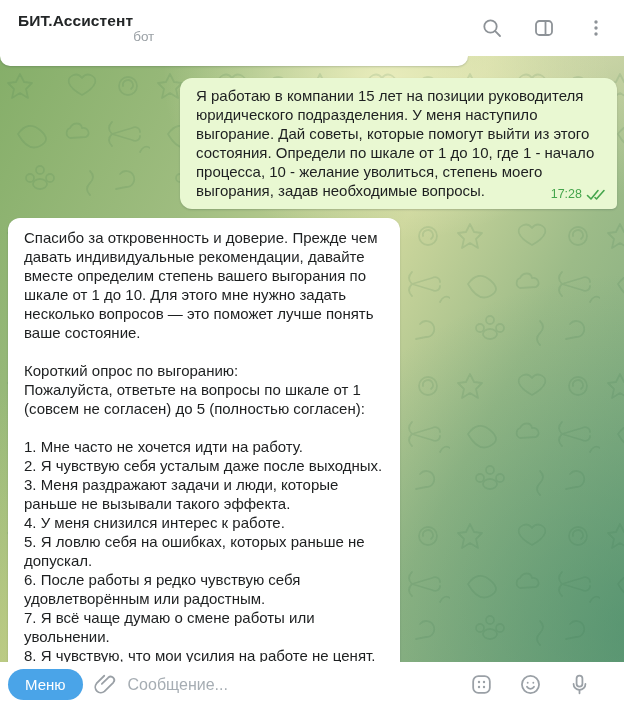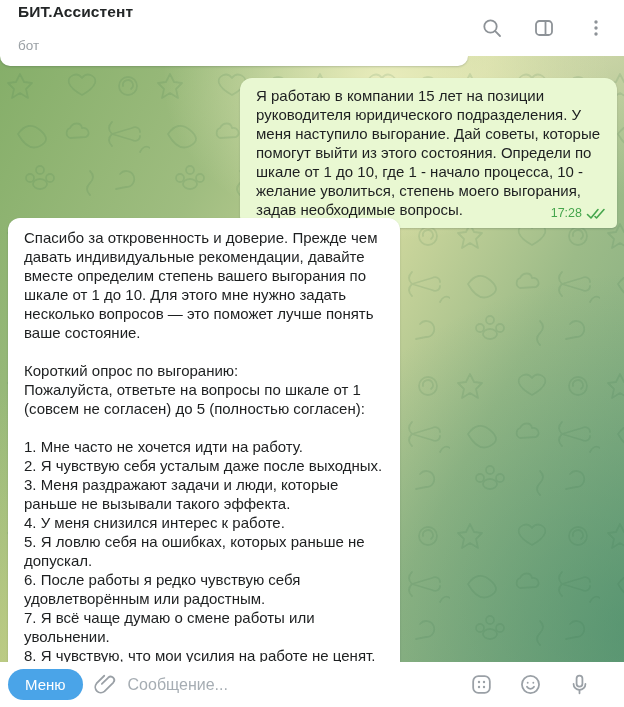--- a/index.html
+++ b/index.html
@@ -3,42 +3,42 @@
 <meta charset="utf-8">
 <style>
   * { margin:0; padding:0; box-sizing:border-box; }
   html,body { width:624px; height:707px; overflow:hidden; }
   body { font-family:"Liberation Sans","DejaVu Sans",sans-serif; background:#fff; }
   .app { width:624px; height:707px; display:flex; flex-direction:column; }
 
   
   .topbar { height:56px; flex:0 0 56px; background:#fff; display:flex; align-items:center;
             padding:0 16px 0 18px; position:relative; z-index:3; }
-  .peer-info { display:flex; flex-direction:column; justify-content:flex-end; }
+  .peer-info { display:flex; justify-content:flex-end; }
   .peer-title { font-size:15.5px; font-weight:bold; color:#232627; letter-spacing:.1px; }
   .peer-sub { font-size:13.5px; color:#9aa0a5; margin-top:17px; }
   .header-actions { margin-left:auto; display:flex; align-items:center; gap:28px; color:#8d9297; }
   .icon-btn { display:flex; align-items:center; justify-content:center; cursor:pointer; background:none; border:none; color:inherit; }
 
   
   .chat { flex:1 1 auto; position:relative; overflow:hidden;
     background:
       radial-gradient(ellipse 320px 230px at 62% 4%,  rgba(238,240,193,.9), rgba(238,240,193,0) 70%),
       radial-gradient(ellipse 260px 200px at 98% 0%,  rgba(209,216,172,.75), rgba(209,216,172,0) 70%),
       radial-gradient(ellipse 430px 390px at -4% 100%, rgba(202,209,128,.55), rgba(202,209,128,0) 70%),
       radial-gradient(ellipse 500px 470px at 102% 94%, rgba(62,135,104,.55), rgba(62,135,104,0) 75%),
       linear-gradient(118deg, #85ae69 0%, #9fbd80 28%, #ccd69c 52%, #9cbb88 72%, #77a67d 100%);
   }
   .doodles { position:absolute; inset:0; width:100%; height:100%; }
 
   .bubble { position:absolute; border-radius:12px; box-shadow:0 1px 2px rgba(16,35,47,.18);
             font-size:15px; line-height:19px; color:#1d1f20; }
   .bubble-prev { left:8px; top:1px; width:468px; height:10px; background:#fff;
                  border-radius:0 0 12px 12px; box-shadow:0 1px 2px rgba(16,35,47,.18); }
-  .bubble-out { right:7px; top:22px; width:377px; background:#e9f8d2;
+  .bubble-out { right:7px; top:22px; width:437px; background:#e9f8d2;
                 border-radius:12px 12px 5px 12px; padding:8px 15px 9px 16px; }
   .bubble-out .msg-text { white-space:pre-wrap; }
   .msg-meta { position:absolute; right:11px; bottom:5px; display:flex; align-items:center; gap:4px;
               font-size:12.5px; color:#45a54c; }
   .bubble-in { left:8px; top:162px; width:392px; bottom:0; background:#fff;
                border-radius:12px 12px 0 0; padding:10px 16px; overflow:hidden; }
   .bubble-in .msg-text { white-space:pre-wrap; }
 
   
   .composer { height:45px; flex:0 0 45px; background:#fff; display:flex; align-items:center;

